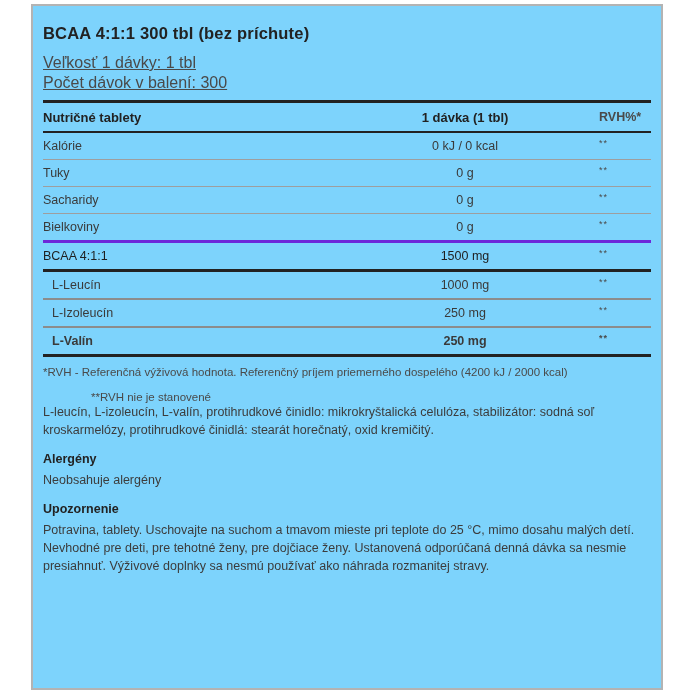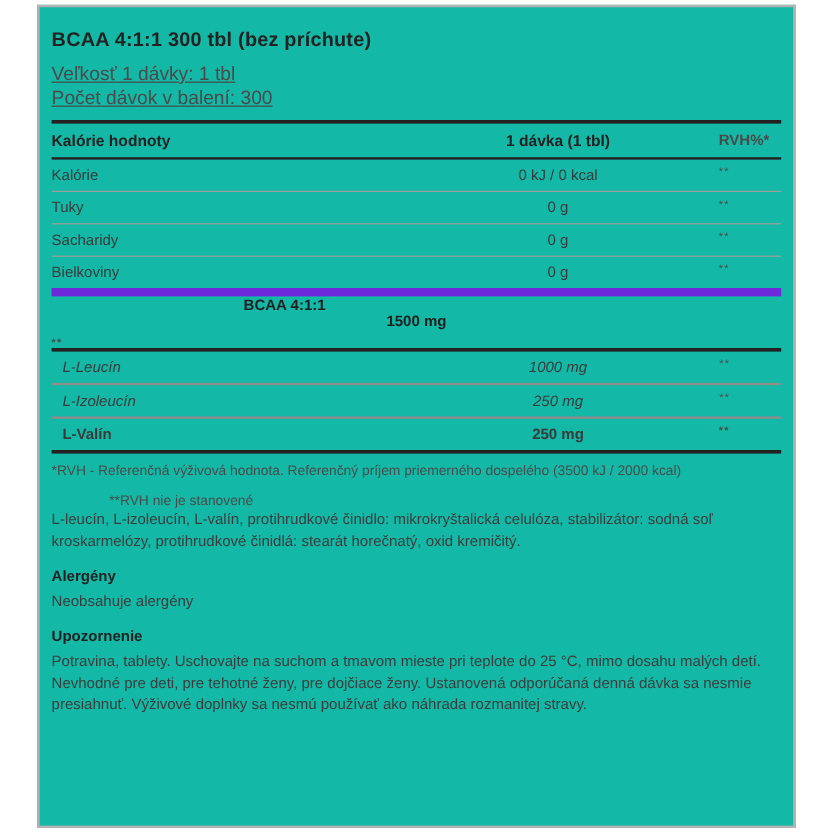--- a/index.html
+++ b/index.html
@@ -13,21 +13,21 @@
     -webkit-font-smoothing: antialiased;
   }
   .panel {
     position: absolute;
     left: 31px;
     top: 4px;
     width: 632px;
     height: 686px;
     box-sizing: border-box;
     border: 2px solid #b3b3b3;
-    background: #14b8a6;
+    background: #7dd3fc;
     padding: 18px 10px 0 10px;
     overflow: hidden;
   }
   .product-title {
     font-size: 16.5px;
     font-weight: bold;
     color: #222222;
     letter-spacing: 0.2px;
     margin: 0 0 10px 0;
   }
@@ -71,27 +71,26 @@
   }
   .row.header .c-name, .row.header .c-val { font-size: 13px; }
   .row.header .c-rvh {
     font-size: 12.5px;
     letter-spacing: 0;
     align-self: center;
     padding-top: 0;
     font-weight: bold;
   }
   .row.sep-thin   { border-bottom: 1px solid #9e9e9e; }
-  .row.sep-med    { border-bottom: 2px solid #8c8c8c; font-style: italic; }
+  .row.sep-med    { border-bottom: 2px solid #8c8c8c; }
   .row.sep-thick  { border-bottom: 3px solid #222222; font-weight: bold; }
   .row.bold-row {
-    border-top: 7px solid #6d28d9;
-    font-weight: bold;
+    border-top: 3px solid #6d28d9;
+    font-weight: normal;
     color: #1f1f1f;
-    flex-direction: column;
   }
   
   .footnote {
     font-size: 11.5px;
     color: #4a4a4a;
     line-height: 1.45;
     margin-top: 7px;
     max-width: 600px;
   }
   .footnote2 {
@@ -120,21 +119,21 @@
 <div class="panel">
 
   <h1 class="product-title">BCAA 4:1:1 300 tbl (bez príchute)</h1>
 
   <div class="meta-line">Veľkosť 1 dávky: 1 tbl</div>
   <div class="meta-line">Počet dávok v balení: 300</div>
 
   <div class="ntable">
 
     <div class="row header">
-      <div class="c-name">Kalórie hodnoty</div>
+      <div class="c-name">Nutričné tablety</div>
       <div class="c-val">1 dávka (1 tbl)</div>
       <div class="c-rvh">RVH%*</div>
     </div>
 
     <div class="row sep-thin">
       <div class="c-name">Kalórie</div>
       <div class="c-val">0 kJ / 0 kcal</div>
       <div class="c-rvh">**</div>
     </div>
 
@@ -175,21 +174,21 @@
     </div>
 
     <div class="row sep-thick">
       <div class="c-name indent">L-Valín</div>
       <div class="c-val">250 mg</div>
       <div class="c-rvh">**</div>
     </div>
 
   </div>
 
-  <div class="footnote">*RVH - Referenčná výživová hodnota. Referenčný príjem priemerného dospelého (3500 kJ / 2000 kcal)</div>
+  <div class="footnote">*RVH - Referenčná výživová hodnota. Referenčný príjem priemerného dospelého (4200 kJ / 2000 kcal)</div>
   <div class="footnote2">**RVH nie je stanovené</div>
 
   <div>
     <div class="section-text">L-leucín, L-izoleucín, L-valín, protihrudkové činidlo: mikrokryštalická celulóza, stabilizátor: sodná soľ kroskarmelózy, protihrudkové činidlá: stearát horečnatý, oxid kremičitý.</div>
   </div>
 
   <div>
     <div class="section-heading">Alergény</div>
     <div class="section-text">Neobsahuje alergény</div>
   </div>

